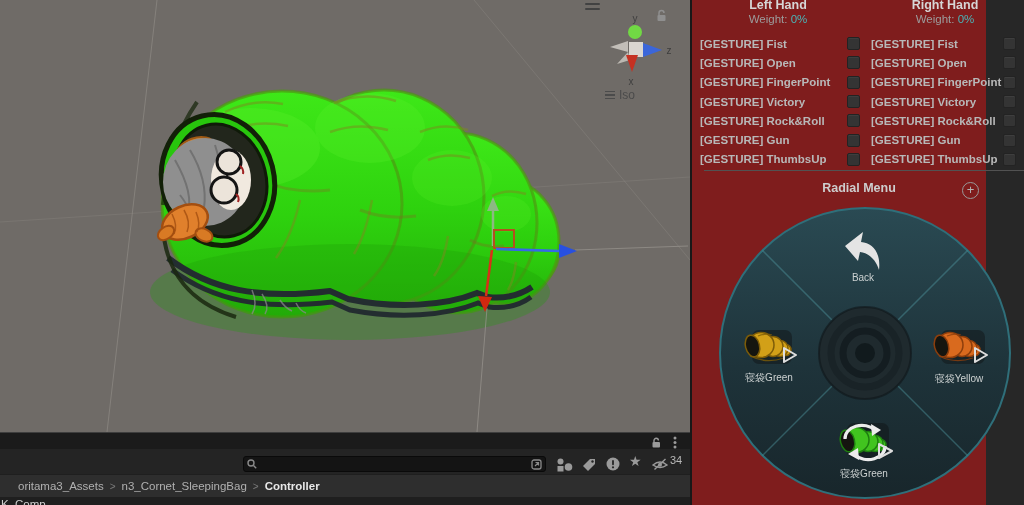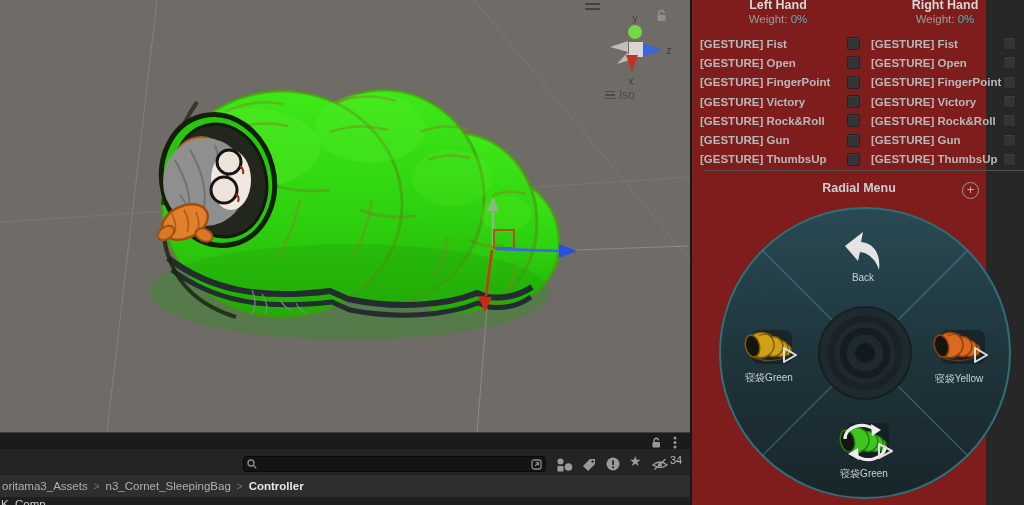--- a/index.html
+++ b/index.html
@@ -13,21 +13,21 @@
   .overlay-handle{display:flex;flex-direction:column;gap:3px;}
   .overlay-handle i{display:block;width:15px;height:2px;background:#424242;border-radius:1px;}
   #iso-ctl{display:flex;align-items:center;gap:4px;color:#4b4b4b;font-size:12px;}
   #iso-ctl .lines{display:flex;flex-direction:column;gap:2px;}
   #iso-ctl .lines i{display:block;width:10px;height:1.5px;background:#4b4b4b;}
 
   
   #rowA{left:0;top:432px;width:690px;height:17px;background:#1b1b1b;border-top:1px solid #3e3e3e;}
   #rowB{left:0;top:449px;width:690px;height:25px;background:#242424;}
   #rowC{left:0;top:474px;width:690px;height:23px;background:#2e2e2e;border-top:1px solid #1f1f1f;
-        display:flex;align-items:center;gap:6px;padding-left:2px;font-size:11.5px;color:#b0b0b0;}
+        display:flex;align-items:center;gap:6px;padding-left:18px;font-size:11.5px;color:#b0b0b0;}
   #rowD{left:0;top:497px;width:690px;height:16px;background:#1f1f1f;overflow:hidden;}
   #rowD span{position:absolute;left:1px;top:1px;font-size:11.5px;color:#cfcfcf;}
   #searchfield{left:243px;top:456px;width:303px;height:16px;background:#141414;
                border:1px solid #0a0a0a;border-radius:3px;display:flex;align-items:center;padding:0 3px;}
   #searchfield input{flex:1;background:transparent;border:none;outline:none;color:#ccc;
                      font-size:11px;height:12px;padding:0 3px;font-family:inherit;}
   .crumb-sep{color:#7a7a7a;font-size:10px;}
   .crumb-current{color:#e8e8e8;font-weight:bold;}
   .count{color:#b8b8b8;font-size:11px;}
 

